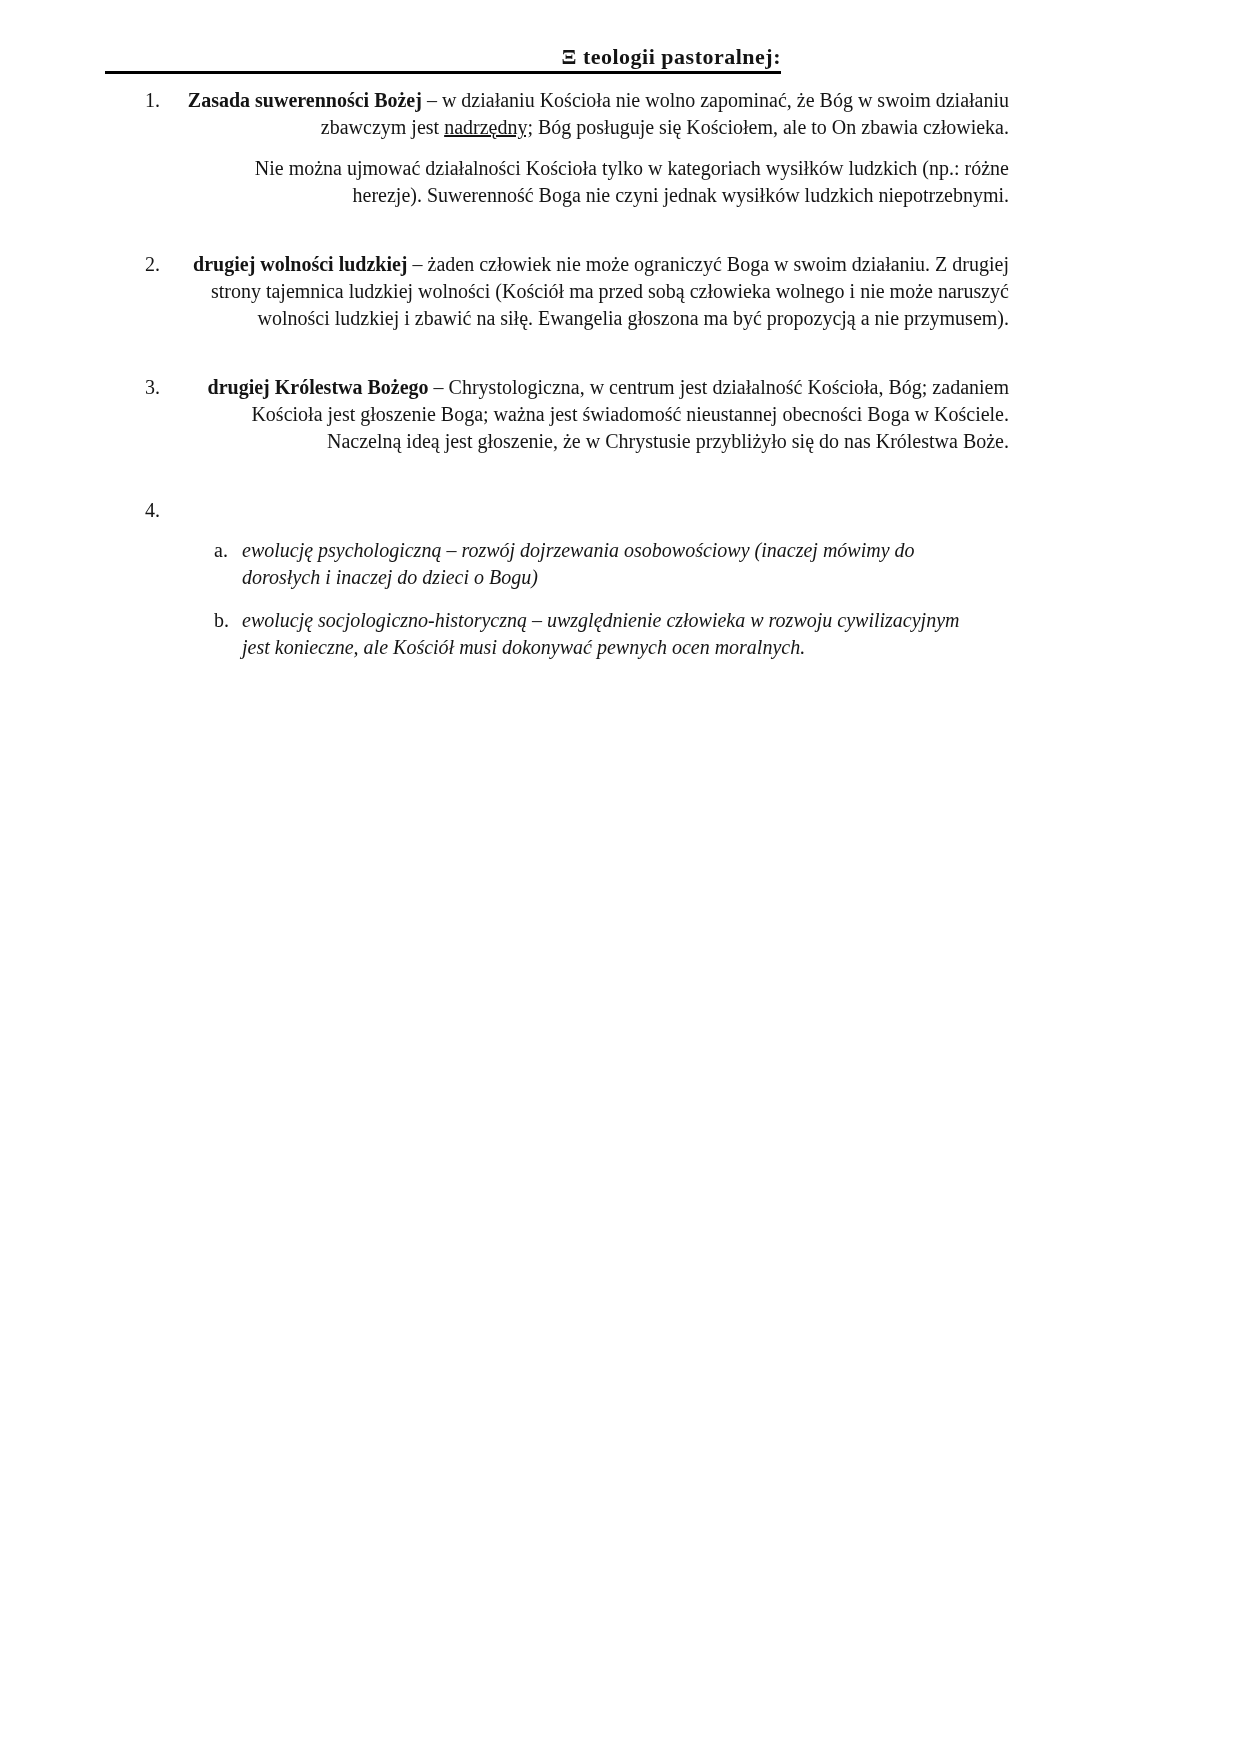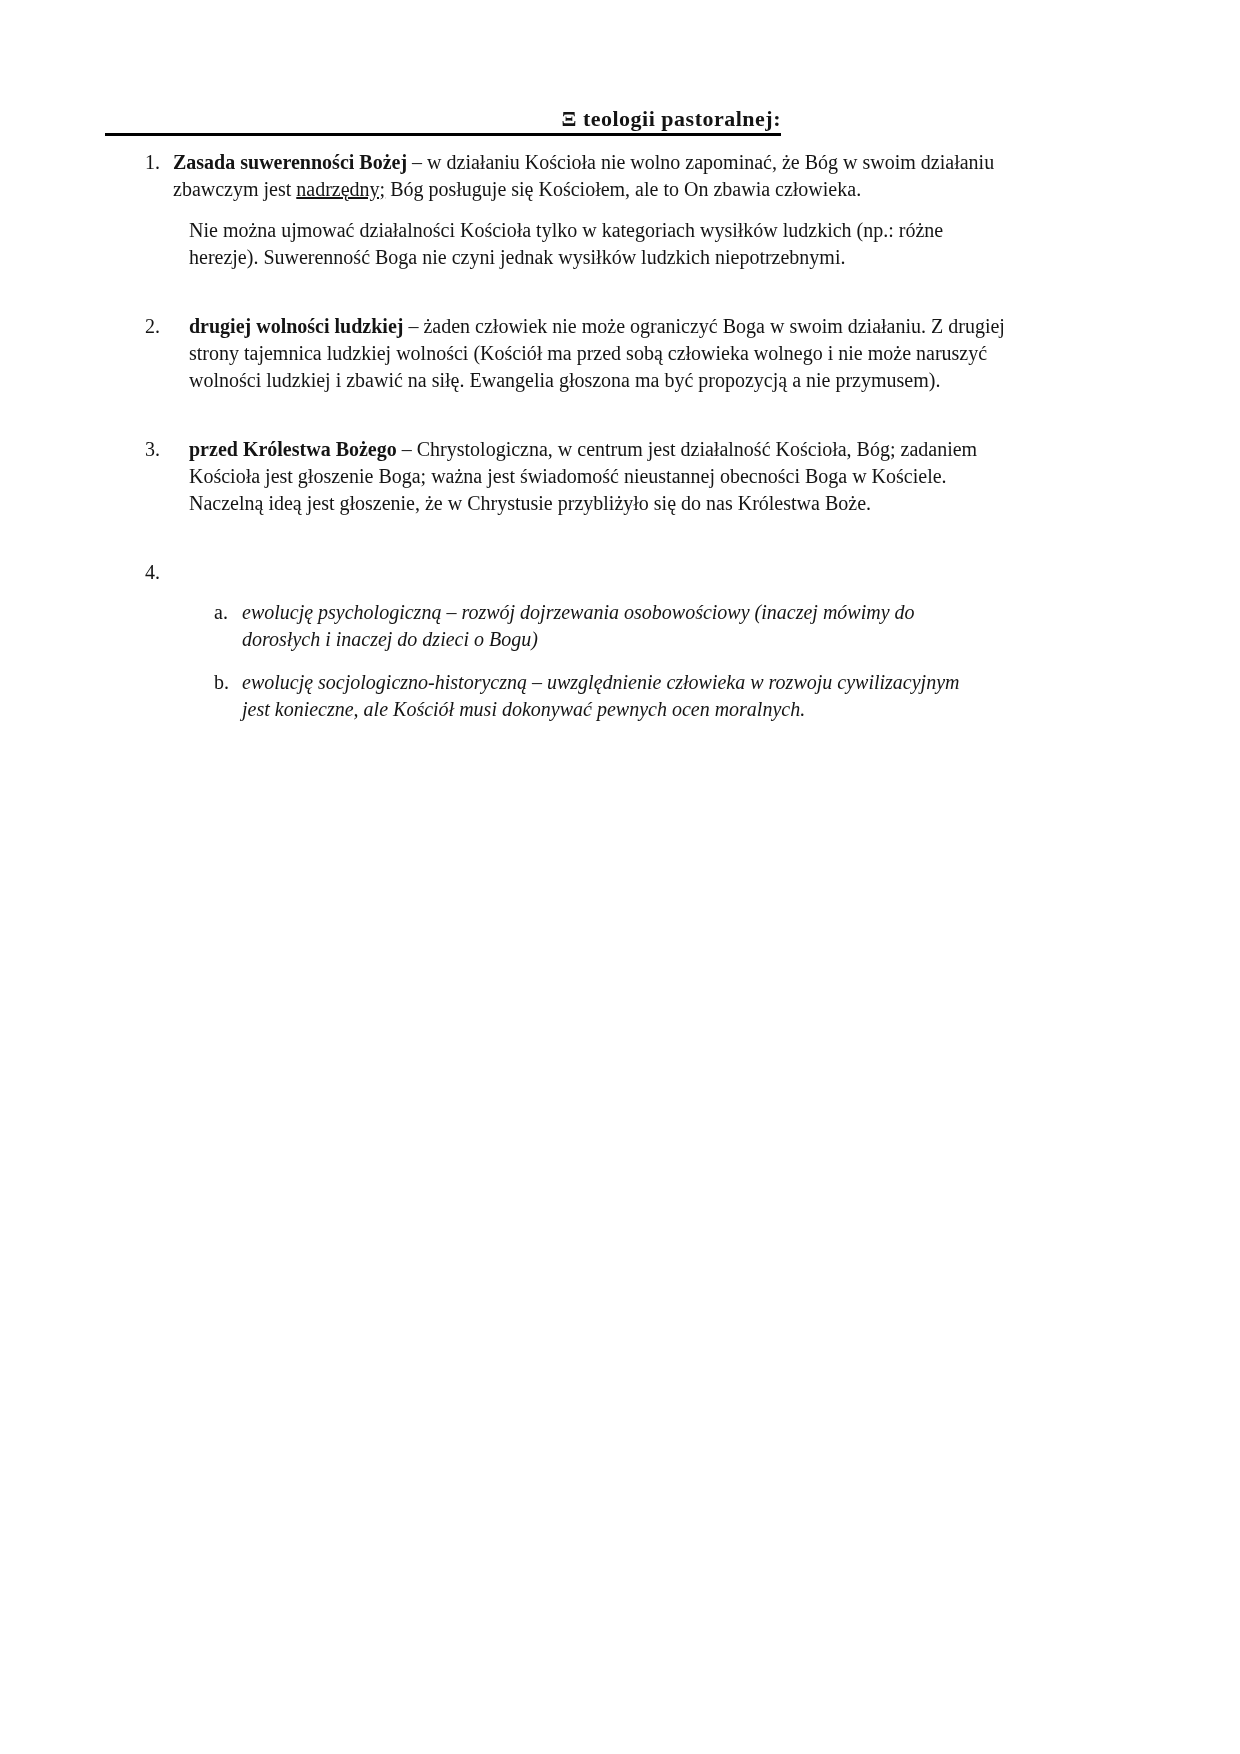--- a/index.html
+++ b/index.html
@@ -2,21 +2,21 @@
 <html lang="pl"><head>
 <meta charset="utf-8">
 <style>
   html,body{margin:0;padding:0;background:#ffffff;}
   .page{
     position:relative;
     width:1092px;
     height:1754px;
     background:#ffffff;
     box-sizing:border-box;
-    padding-top:106px;
+    padding-top:44px;
     font-family:"Liberation Serif", serif;
     color:#141414;
     overflow:hidden;
   }
   .title-row{
     margin-left:105px;
     width:676px;
     border-bottom:3px solid #000000;
     display:flex;
     justify-content:flex-end;
@@ -42,20 +42,21 @@
   }
   .num{
     width:28px;
     flex:none;
   }
   .item-body{
     width:836px;
   }
   .para{
     margin:0 0 14px 0;
+    text-align:right;
   }
   .para:last-child{margin-bottom:0;margin-left:16px;}
   .b{font-weight:bold;}
   .u{text-decoration:underline;}
   .sublist{
     margin-top:40px;
     margin-left:41px;
   }
   .subitem{
     display:flex;
@@ -93,21 +94,21 @@
     <div class="item">
       <div class="num">2.</div>
       <div class="item-body">
         <p class="para"><span class="b">drugiej wolności ludzkiej</span><span> – żaden człowiek nie może ograniczyć Boga w swoim działaniu. Z drugiej strony tajemnica ludzkiej wolności (Kościół ma przed sobą człowieka wolnego i nie może naruszyć wolności ludzkiej i zbawić na siłę. Ewangelia głoszona ma być propozycją a nie przymusem).</span></p>
       </div>
     </div>
 
     <div class="item">
       <div class="num">3.</div>
       <div class="item-body">
-        <p class="para"><span class="b">przed Królestwa Bożego</span><span> – Chrystologiczna, w centrum jest działalność Kościoła, Bóg; zadaniem Kościoła jest głoszenie Boga; ważna jest świadomość nieustannej obecności Boga w Kościele. Naczelną ideą jest głoszenie, że w Chrystusie przybliżyło się do nas Królestwa Boże.</span></p>
+        <p class="para"><span class="b">drugiej Królestwa Bożego</span><span> – Chrystologiczna, w centrum jest działalność Kościoła, Bóg; zadaniem Kościoła jest głoszenie Boga; ważna jest świadomość nieustannej obecności Boga w Kościele. Naczelną ideą jest głoszenie, że w Chrystusie przybliżyło się do nas Królestwa Boże.</span></p>
       </div>
     </div>
 
     <div class="item">
       <div class="num">4.</div>
       <div class="item-body">
 
         <div class="sublist">
           <div class="subitem">
             <div class="sub-letter">a.</div>

